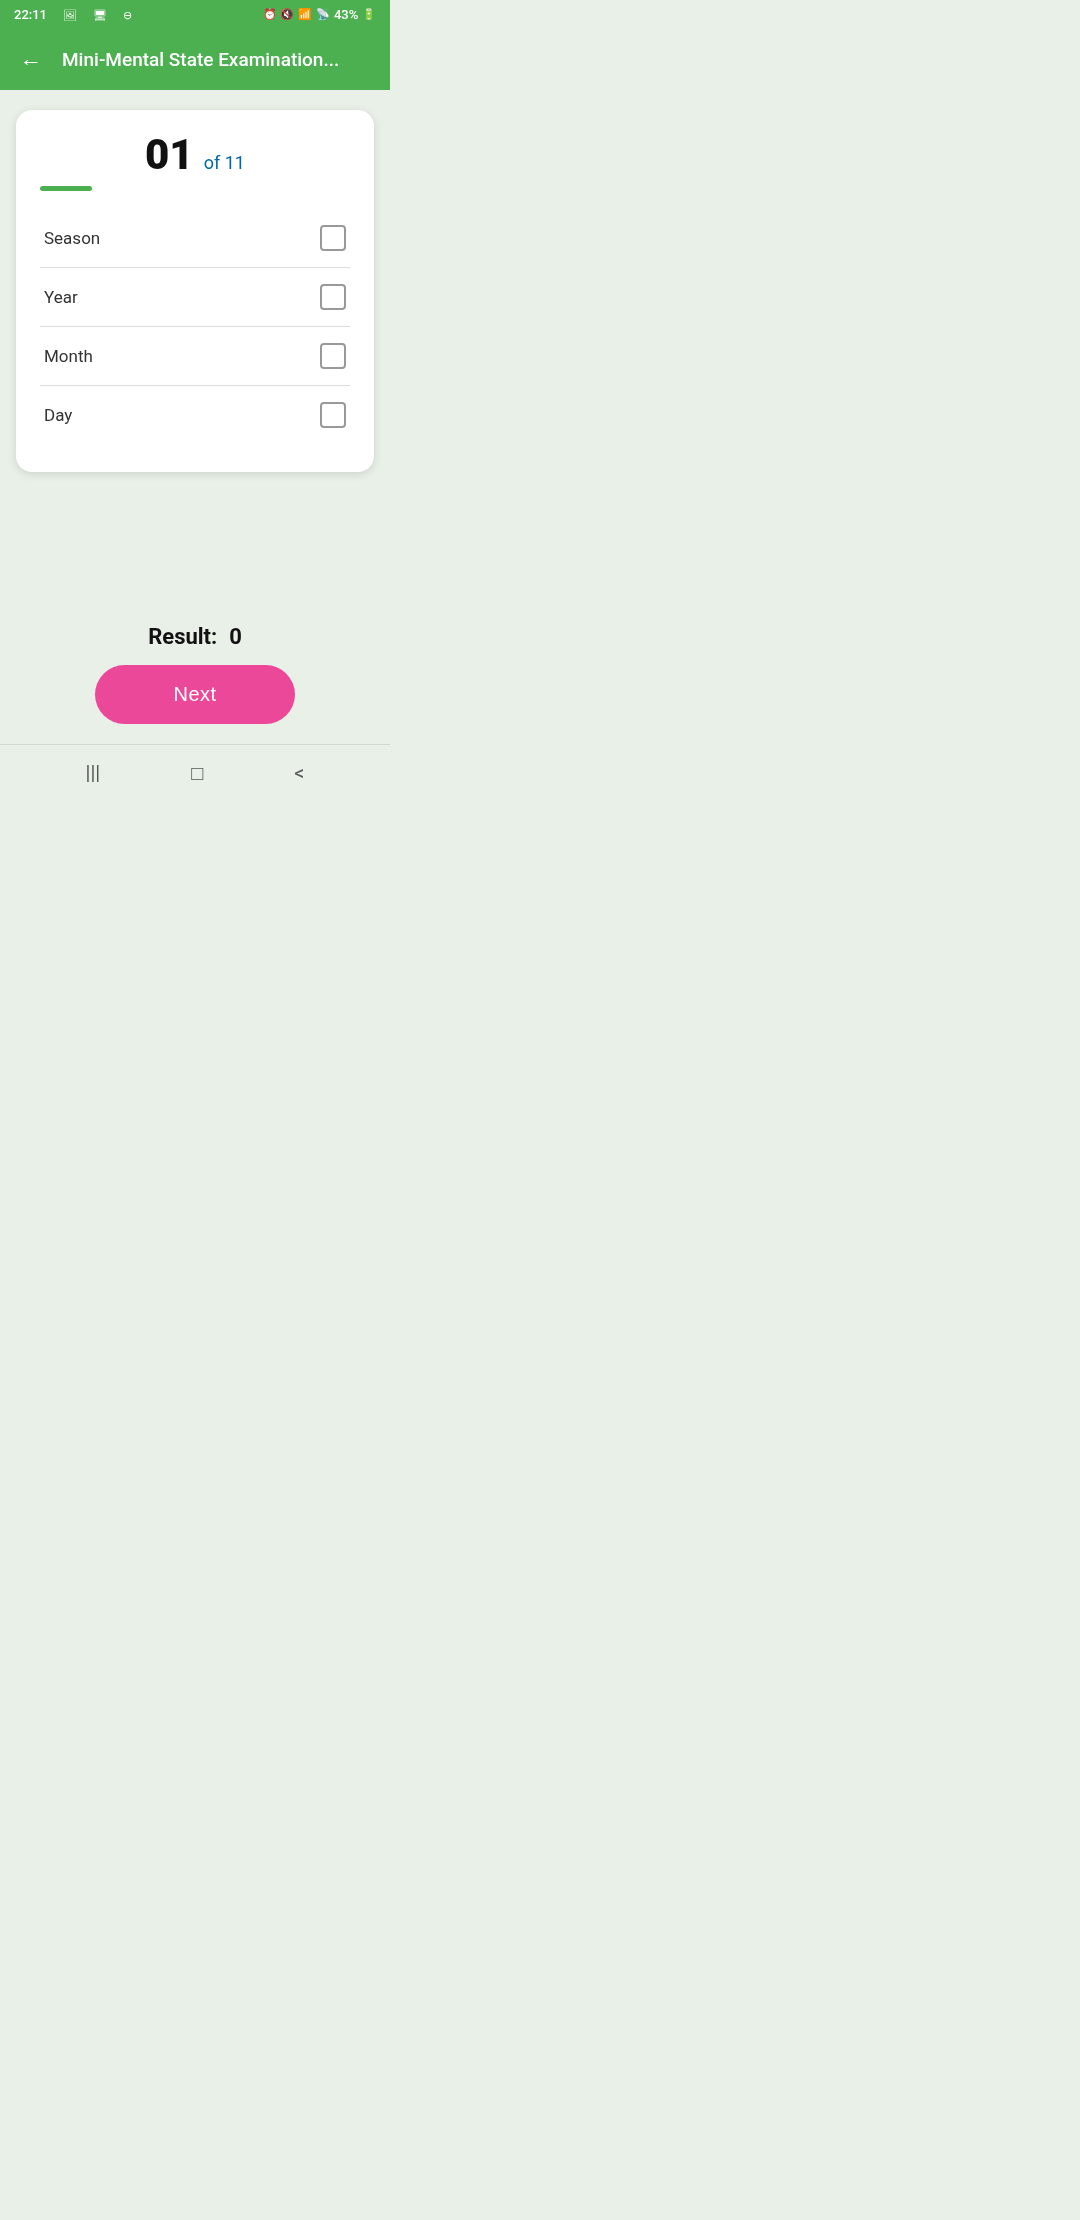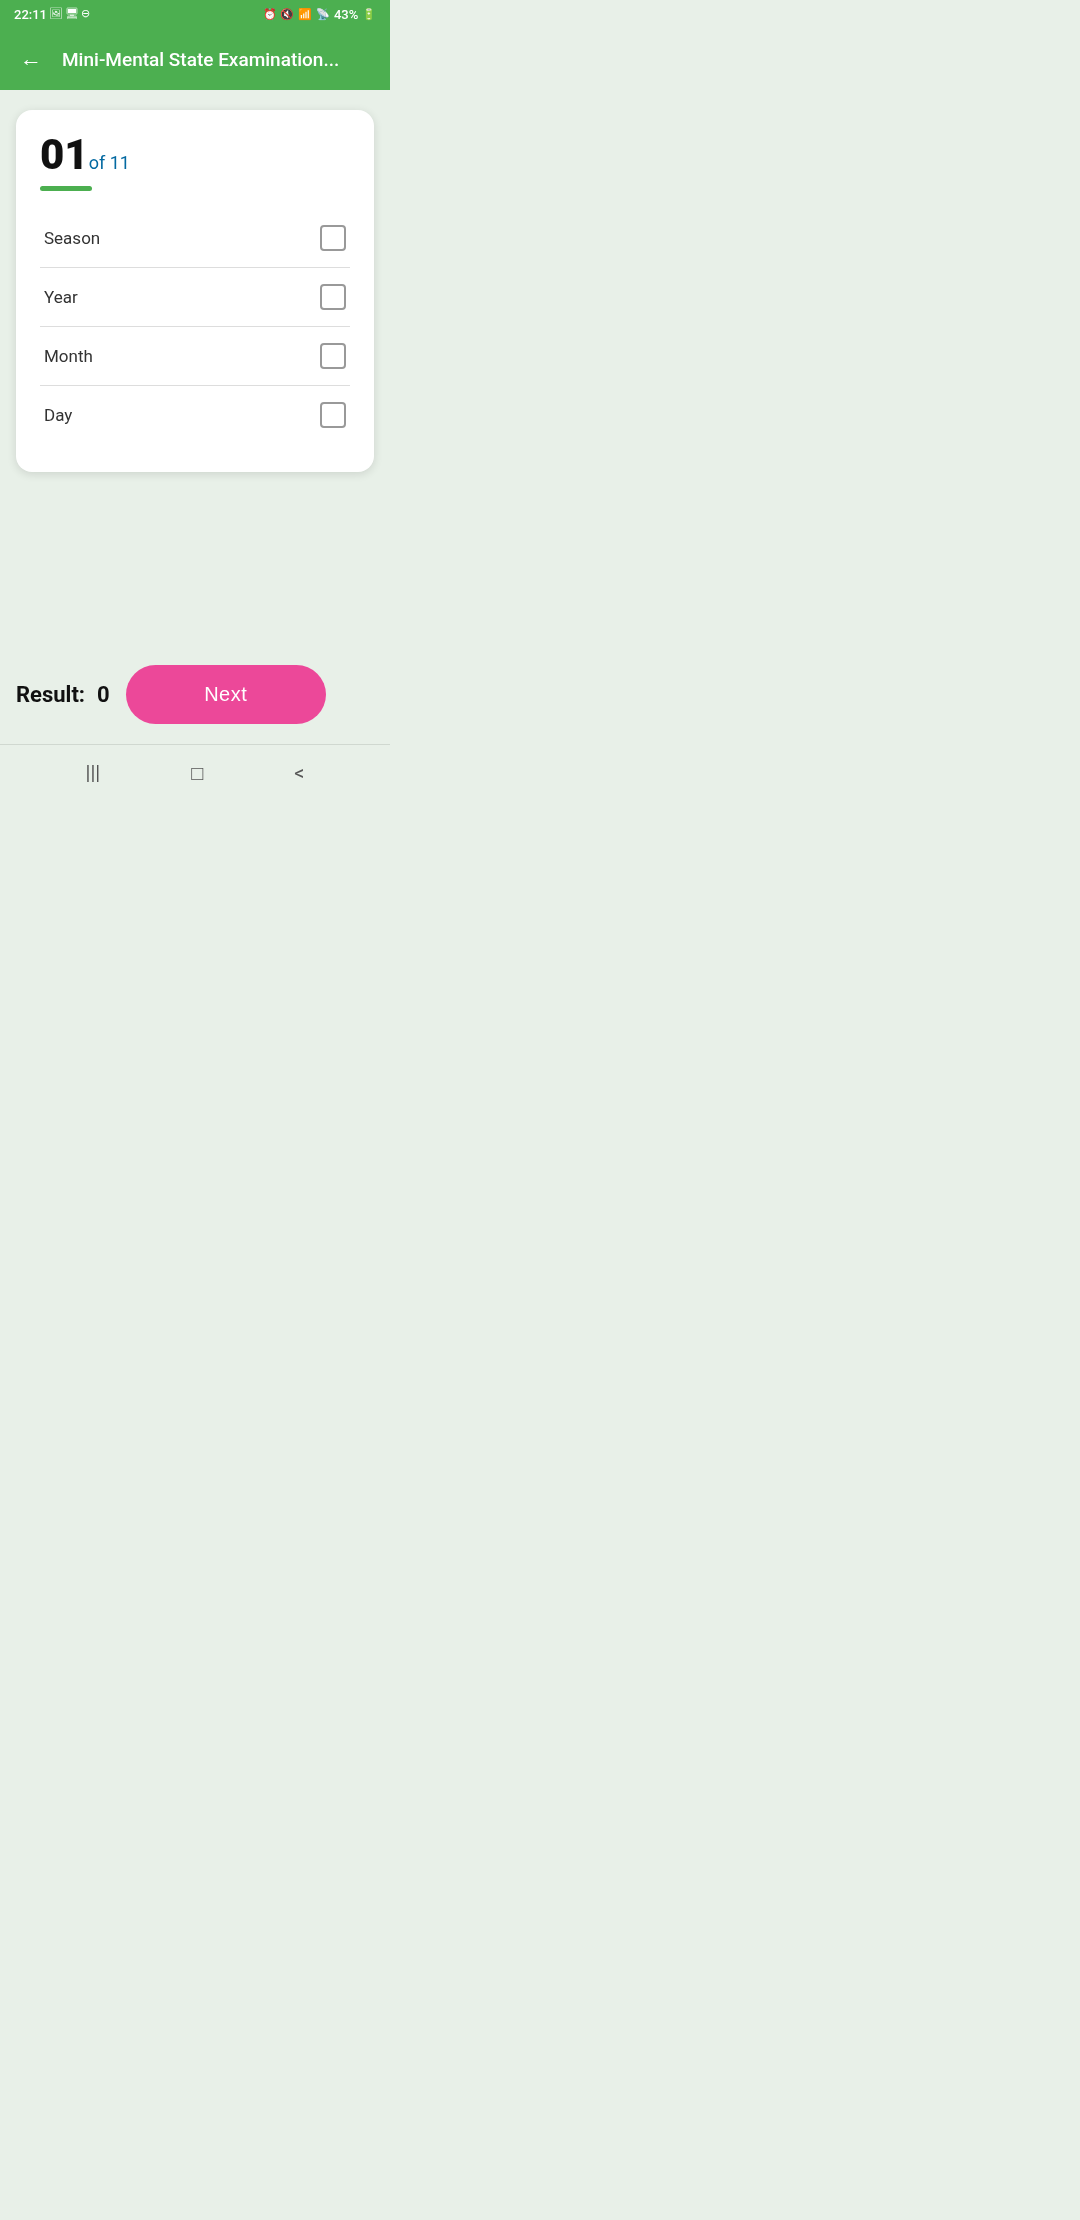--- a/index.html
+++ b/index.html
@@ -27,22 +27,22 @@
       display: flex;
       align-items: center;
       justify-content: space-between;
       padding: 0 14px;
       font-size: 13px;
       font-weight: 500;
     }
 
     .status-bar-left {
       display: flex;
-      align-items: flex-start;
-      gap: 2px;
+      align-items: flex-end;
+      gap: 16px;
     }
 
     .status-bar-right {
       display: flex;
       align-items: center;
       gap: 4px;
     }
 
     .status-icon {
       font-size: 11px;
@@ -85,21 +85,23 @@
     .card {
       background-color: white;
       border-radius: 16px;
       padding: 24px 24px 28px 24px;
       box-shadow: 0 2px 10px rgba(0,0,0,0.12);
     }
 
     .question-header {
       display: flex;
       align-items: baseline;
+      gap: 10px;
       margin-bottom: 10px;
+      justify-content: center;
     }
 
     .question-number {
       font-size: 42px;
       font-weight: 900;
       color: #111;
       line-height: 1;
     }
 
     .question-total {
@@ -159,21 +161,21 @@
       background: white;
       display: flex;
       align-items: center;
       justify-content: center;
       flex-shrink: 0;
     }
 
     
     .bottom-section {
       display: flex;
-      flex-direction: row;
+      flex-direction: column;
       align-items: center;
       padding: 30px 16px 20px;
       gap: 16px;
     }
 
     .result-text {
       font-size: 22px;
       font-weight: 700;
       color: #111;
       display: flex;

